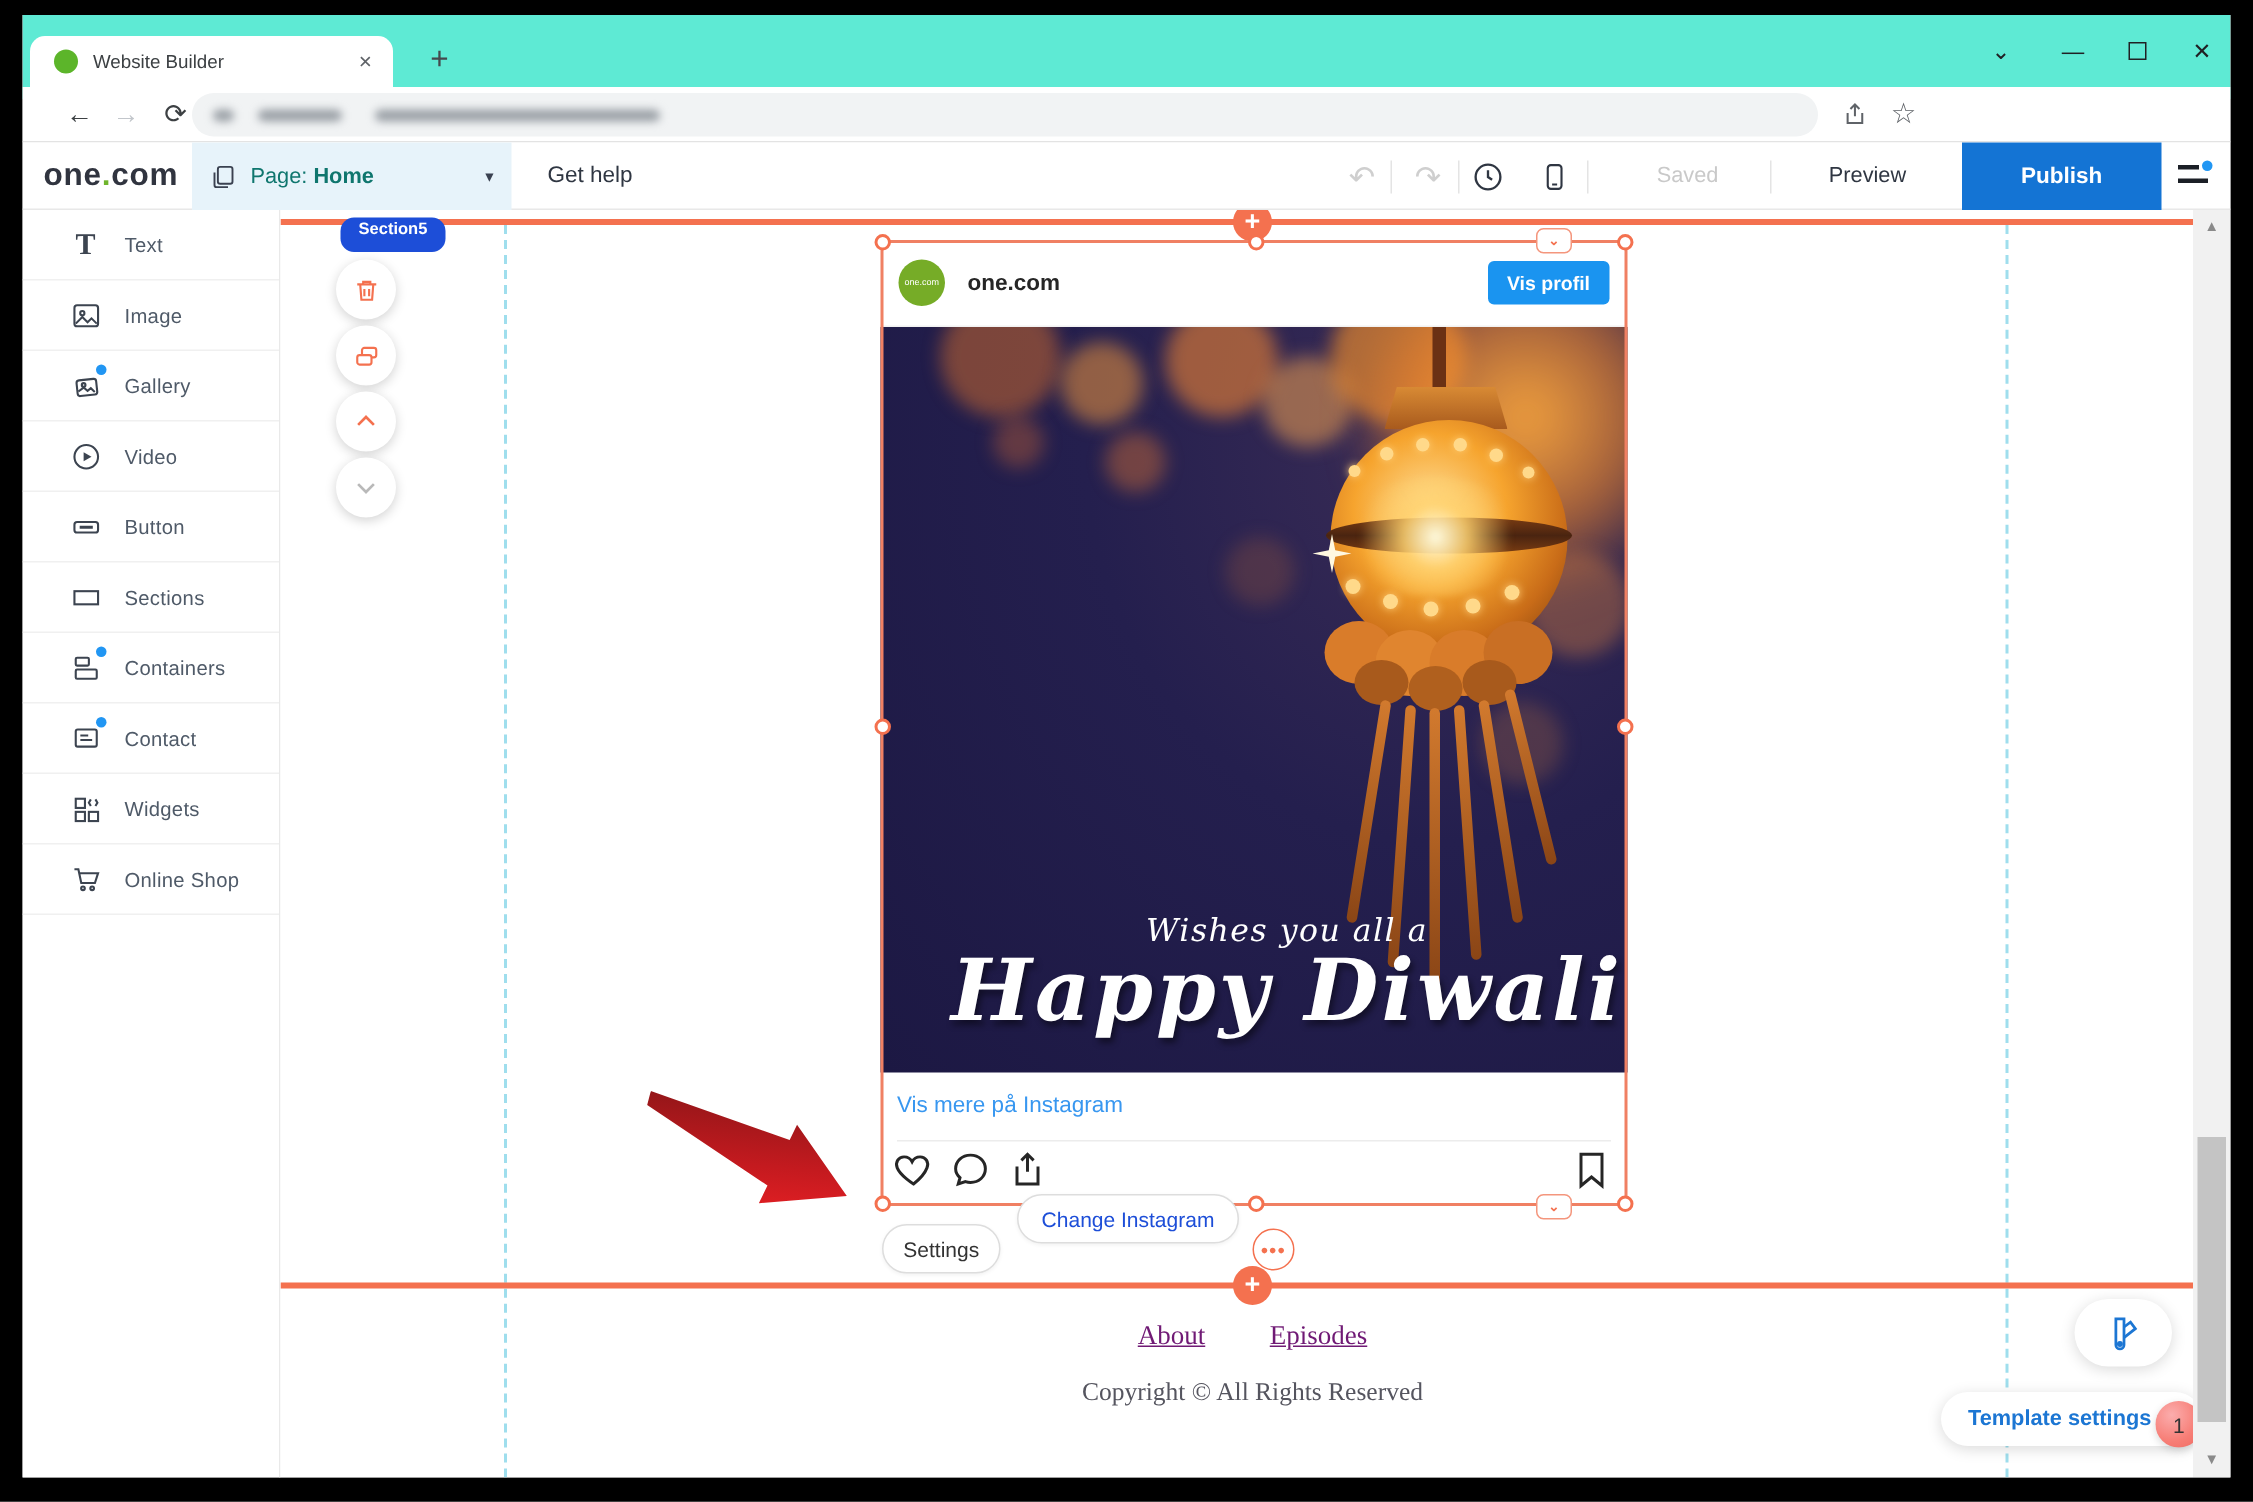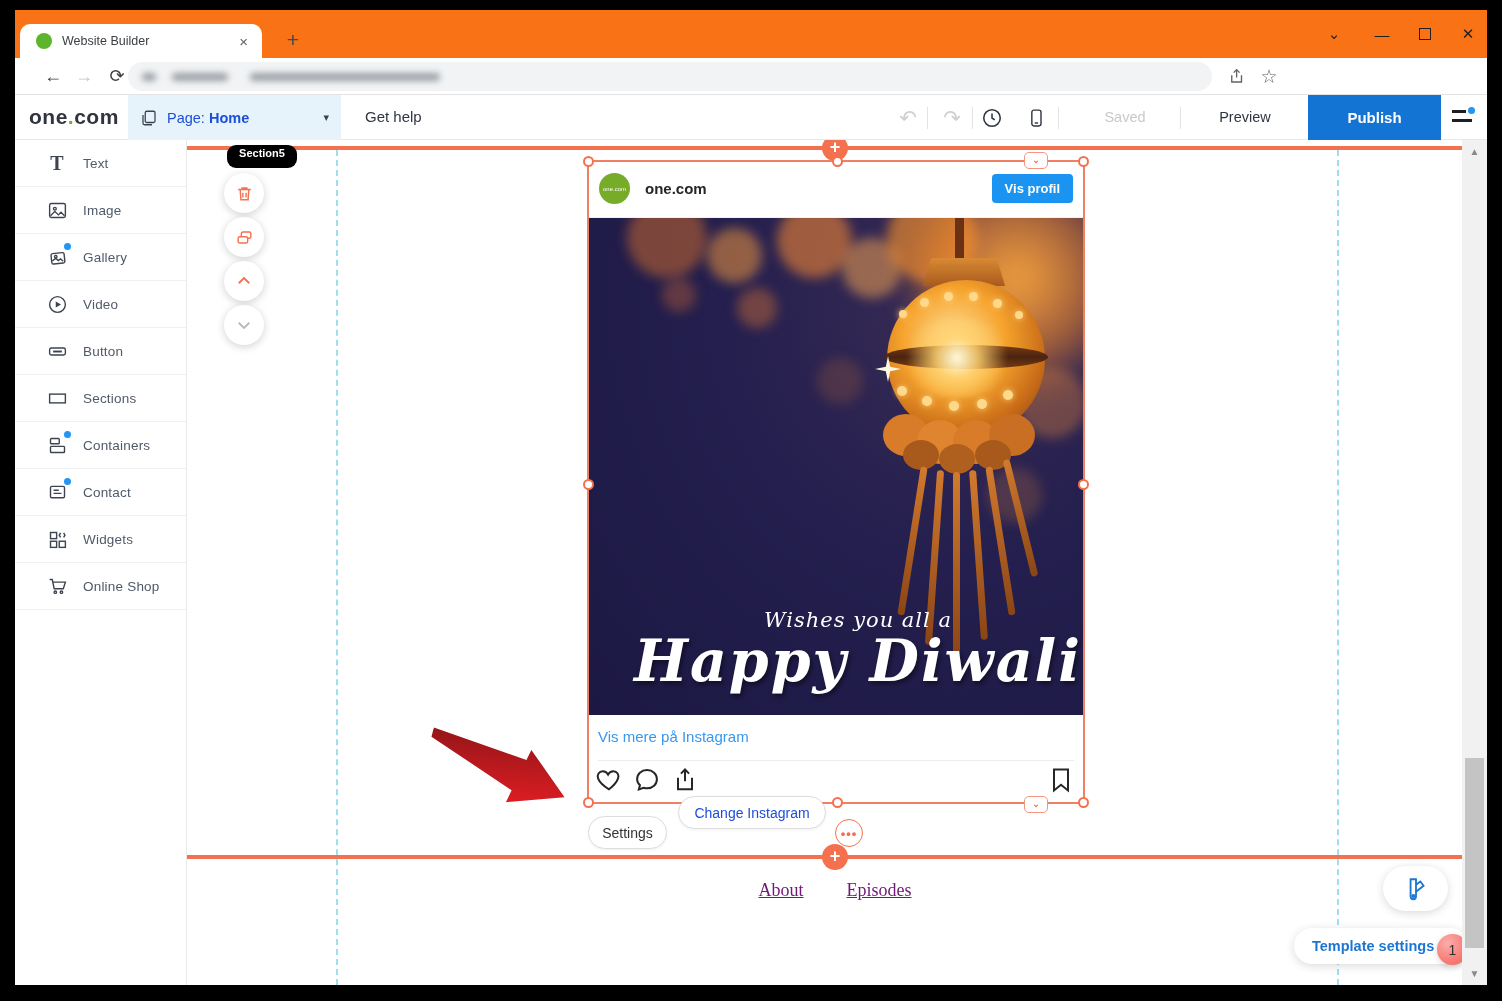--- a/index.html
+++ b/index.html
@@ -1,40 +1,40 @@
 <!DOCTYPE html>
 <html><head>
 <meta charset="utf-8">
 <style>
   * { margin:0; padding:0; box-sizing:border-box; }
   html,body { width:1502px; height:1001px; background:#000; font-family:"Liberation Sans", sans-serif; overflow:hidden; }
   .abs { position:absolute; }
   .window { position:absolute; left:15px; top:10px; width:1472px; height:975px; background:#fff; overflow:hidden; }
 
   
-  .tabstrip { position:absolute; left:0; top:0; width:100%; height:56px; background:#f97316; }
+  .tabstrip { position:absolute; left:0; top:0; width:100%; height:56px; background:#5eead4; }
   .tab { position:absolute; left:5px; top:14px; width:242px; height:34px; background:#fff; border-radius:10px 10px 0 0; display:flex; align-items:center; padding:0 10px; }
   .favicon { width:16px; height:16px; border-radius:50%; background:#5cb52a; margin:0 10px 0 6px; flex:none; }
   .tab-title { font-size:12.5px; color:#3c4043; flex:1; white-space:nowrap; overflow:hidden; }
   .tab-close { font-size:15px; color:#5f6368; padding:0 4px; cursor:pointer; }
   .newtab { position:absolute; left:262px; top:14px; width:32px; height:32px; font-size:21px; color:#45494d; display:flex; align-items:center; justify-content:center; }
   .wincontrols { position:absolute; right:8px; top:0; height:48px; display:flex; align-items:center; gap:26px; color:#202124; }
   .winbtn { width:22px; text-align:center; font-size:15px; }
   .win-max { width:12px; height:12px; border:1.5px solid #202124; }
   .navbar { position:absolute; left:0; top:48px; width:100%; height:37px; background:#fff; border-bottom:1px solid #e3e3e3; }
   .navicon { position:absolute; top:4px; width:28px; height:28px; display:flex; align-items:center; justify-content:center; font-size:18px; color:#5f6368; }
   .urlbar { position:absolute; left:113px; top:4px; width:1084px; height:29px; border-radius:15px; background:#f1f3f4; overflow:hidden; }
   .blurblob { position:absolute; top:11px; height:8px; border-radius:4px; background:#9aa0a6; filter:blur(3px); }
 
   
   .appbar { position:absolute; left:0; top:85px; width:100%; height:45px; background:#fff; border-bottom:1px solid #e8e8e8; }
   .logo { position:absolute; left:14px; top:10px; font-size:21px; font-weight:bold; color:#30343f; letter-spacing:.5px; }
   .logo .dot { color:#6fb52c; }
   .pagesel { position:absolute; left:113px; top:0; width:213px; height:45px; background:#e7f3fa; display:flex; align-items:center; padding:0 12px; gap:9px; }
-  .pagesel-text { font-size:14.5px; color:#1d4ed8; }
+  .pagesel-text { font-size:14.5px; color:#0f766e; }
   .pagesel-text b { font-weight:bold; }
   .caret { margin-left:auto; font-size:11px; color:#3a4150; }
   .gethelp { position:absolute; left:350px; top:13px; font-size:15px; color:#2f3642; }
   .tool-ic { position:absolute; top:8px; width:30px; height:30px; display:flex; align-items:center; justify-content:center; }
   .tsep { position:absolute; top:12px; width:1px; height:22px; background:#e4e4e4; }
   .saved { position:absolute; left:1070px; top:14px; width:80px; text-align:center; font-size:14.5px; color:#c9c9c9; }
   .previewbtn { position:absolute; left:1195px; top:14px; width:70px; text-align:center; font-size:14.5px; color:#2f3642; }
   .publishbtn { position:absolute; left:1293px; top:0; width:133px; height:45px; background:#1474d4; color:#fff; font-size:15px; font-weight:bold; display:flex; align-items:center; justify-content:center; }
   .menu-ic { position:absolute; left:1437px; top:12px; width:24px; height:20px; }
   .menu-ic .l1 { position:absolute; left:0; top:3px; width:14px; height:2.5px; background:#1b1f26; }
@@ -46,21 +46,21 @@
   .sidebar { width:172px; height:100%; background:#fff; border-right:1px solid #e9e9e9; flex:none; }
   .side-item { position:relative; height:47px; display:flex; align-items:center; gap:15px; padding-left:31px; border-bottom:1px solid #f0f0f0; cursor:pointer; }
   .side-ic { position:relative; width:22px; height:22px; flex:none; display:flex; align-items:center; justify-content:center; }
   .side-lbl { font-size:13.5px; color:#4f5a68; letter-spacing:.2px; }
   .ndot { position:absolute; right:-3px; top:-3px; width:7px; height:7px; border-radius:50%; background:#2196f3; }
   .tglyph { font-family:"Liberation Serif", serif; font-weight:bold; font-size:20px; color:#3c4450; line-height:1; }
 
   .canvas { position:relative; flex:1; height:100%; background:#fff; overflow:hidden; }
   .guide { position:absolute; top:10px; bottom:0; width:0; border-left:2px dashed #9fdeed; }
   .sectline { position:absolute; left:0; width:100%; height:4px; background:#f4714f; }
-  .sectpill { position:absolute; left:40px; top:-1px; width:70px; height:23px; background:#000000; border-radius:9px; color:#fff; font-size:11px; font-weight:bold; text-align:center; line-height:17px; }
+  .sectpill { position:absolute; left:40px; top:-1px; width:70px; height:23px; background:#1d4ed8; border-radius:9px; color:#fff; font-size:11px; font-weight:bold; text-align:center; line-height:17px; }
   .plusbtn { position:absolute; width:26px; height:26px; border-radius:50%; background:#f4714f; color:#fff; font-size:18px; font-weight:bold; text-align:center; line-height:24px; cursor:pointer; }
 
   .fab { position:absolute; left:37px; width:40px; height:40px; border-radius:50%; background:#fff; box-shadow:0 2px 8px rgba(0,0,0,.18); display:flex; align-items:center; justify-content:center; cursor:pointer; }
 
   
   .ig { position:absolute; left:400px; top:20px; width:498px; height:644px; background:#fff; }
   .ig-head { position:absolute; left:0; top:0; width:100%; height:58px; display:flex; align-items:center; padding:0 12px; border-bottom:1px solid #f2f2f2; }
   .ig-ava { width:31px; height:31px; border-radius:50%; background:#76ac27; color:#fff; font-size:6px; display:flex; align-items:center; justify-content:center; flex:none; }
   .ig-user { margin-left:15px; font-size:15px; font-weight:bold; color:#262626; }
   .ig-profile { margin-left:auto; background:#1a94f0; color:#fff; font-size:13px; font-weight:bold; border:none; border-radius:4px; padding:7px 13px; cursor:pointer; }
@@ -427,20 +427,21 @@
       </svg>
 
       <div class="sectline" style="top:715px;"></div>
       <div class="plusbtn" style="left:635px;top:704px;">+</div>
 
       <div class="foot" style="top:740px;font-size:18px;">
         <a>About</a>
         <span style="display:inline-block;width:34px;"></span>
         <a>Episodes</a>
       </div>
+      <div class="foot" style="top:778px;font-size:17px;">Copyright © All Rights Reserved</div>
 
       <div class="designbtn">
         <svg width="26" height="26" viewBox="0 0 24 24" fill="none" stroke="#1c76d3" stroke-width="1.7">
             <path d="M7 3h5v16a2.5 2.5 0 0 1-5 0z"></path>
             <circle cx="9.5" cy="18.5" r="1" fill="#1c76d3"></circle>
             <path d="M12 8l4-3 3 4-7 5.5"></path>
           </svg>
       </div>
       <div class="tmplbtn">Template settings</div>
       <div class="badge">1</div>

